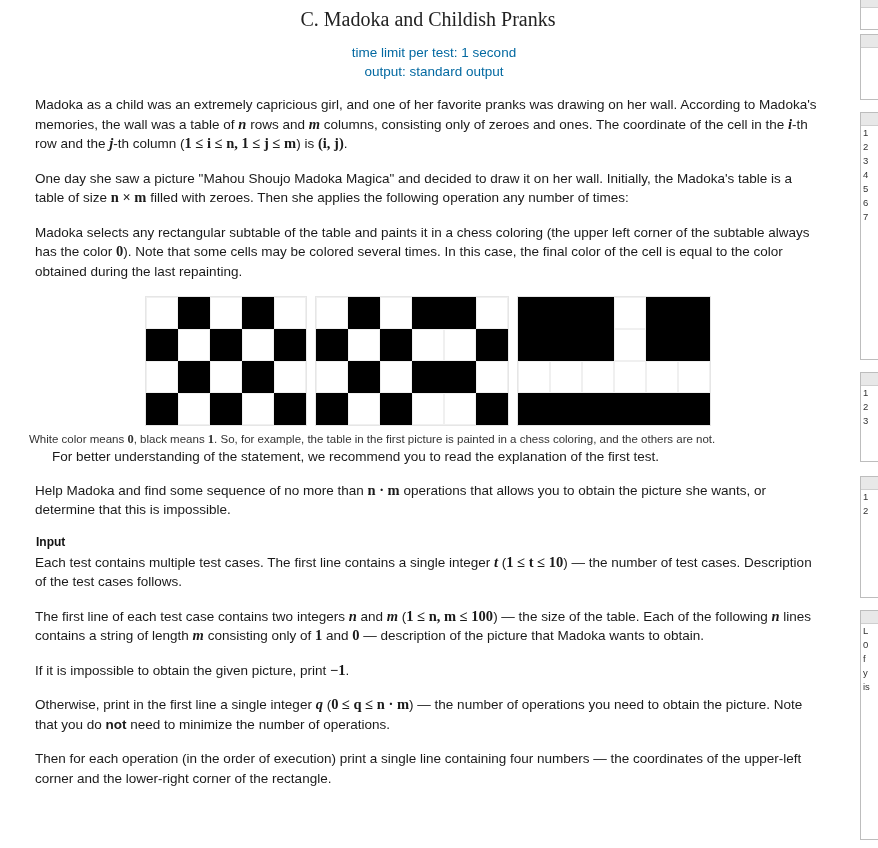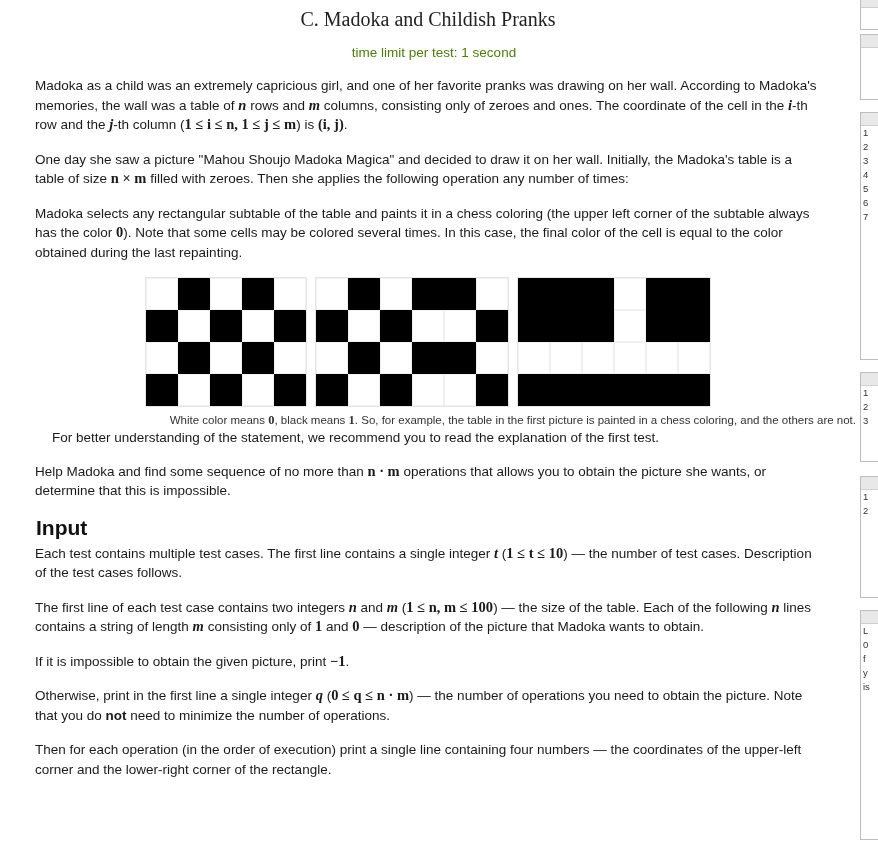--- a/index.html
+++ b/index.html
@@ -34,35 +34,35 @@
     font-weight: normal;
     font-family: "Liberation Serif", serif;
     margin: 8px 0 12px 0;
     color: #222;
   }
   .limits {
     text-align: center;
     font-size: 13.5px;
     line-height: 19px;
     font-family: "Liberation Sans", sans-serif;
-    color: #4d7c0f;
+    color: #0369a1;
     margin-bottom: 14px;
     padding-left: 12px;
   }
   .limit-line { display: block; }
   .body-text {
     font-size: 13.5px;
     line-height: 19.5px;
     font-family: "Liberation Sans", sans-serif;
     color: #1a1a1a;
     margin: 0 0 15px 0;
     padding: 0 36px 0 35px;
   }
   .section-header {
-    font-size: 21px;
+    font-size: 12px;
     font-weight: bold;
     font-family: "Liberation Sans", sans-serif;
     color: #111;
     margin: 4px 0 4px 0;
     padding: 0 36px;
   }
   .mathvar {
     font-family: "Liberation Serif", serif;
     font-style: italic;
     font-weight: bold;
@@ -96,25 +96,26 @@
   }
   .grid .cell {
     width: 32px;
     height: 32px;
     box-sizing: border-box;
   }
   .cell.w { background: #ffffff; border: 1px solid #f0f0f0; }
   .cell.b { background: #000000; border: 1px solid #000000; }
 
   .caption {
-    text-align: right;
+    text-align: left;
     font-size: 11.5px;
     font-family: "Liberation Sans", sans-serif;
     color: #333;
     margin: 6px 0 0 0;
+    padding-left: 29px;
   }
   .caption .mathnum { font-size: 12.5px; }
 
   .after-caption {
     font-size: 13.5px;
     line-height: 19.5px;
     font-family: "Liberation Sans", sans-serif;
     color: #1a1a1a;
     margin: 0 0 14px 0;
     padding: 0 52px;
@@ -165,20 +166,21 @@
 <body>
 
 <div class="page">
 
   <div class="content">
 
     <div class="problem-title">C. Madoka and Childish Pranks</div>
 
     <div class="limits">
       <span class="limit-line">time limit per test: 1 second</span>
+      <span class="limit-line">output: standard output</span>
     </div>
 
     <p class="body-text"><span>Madoka as a child was an extremely capricious girl, and one of her favorite pranks was drawing on her wall. According to Madoka's memories, the wall was a table of </span><span class="mathvar">n</span><span> rows and </span><span class="mathvar">m</span><span> columns, consisting only of zeroes and ones. The coordinate of the cell in the </span><span class="mathvar">i</span><span>-th row and the </span><span class="mathvar">j</span><span>-th column (</span><span class="mathop">1 ≤ i ≤ n, 1 ≤ j ≤ m</span><span>) is </span><span class="mathop">(i, j)</span><span>.</span></p>
 
     <p class="body-text"><span>One day she saw a picture "Mahou Shoujo Madoka Magica" and decided to draw it on her wall. Initially, the Madoka's table is a table of size </span><span class="mathop">n × m</span><span> filled with zeroes. Then she applies the following operation any number of times:</span></p>
 
     <p class="body-text"><span>Madoka selects any rectangular subtable of the table and paints it in a chess coloring (the upper left corner of the subtable always has the color </span><span class="mathnum">0</span><span>). Note that some cells may be colored several times. In this case, the final color of the cell is equal to the color obtained during the last repainting.</span></p>
 
     <div class="figure">
       <div class="grid" id="grid0" style="grid-template-columns: repeat(5, 32px); grid-template-rows: repeat(4, 32px);">

